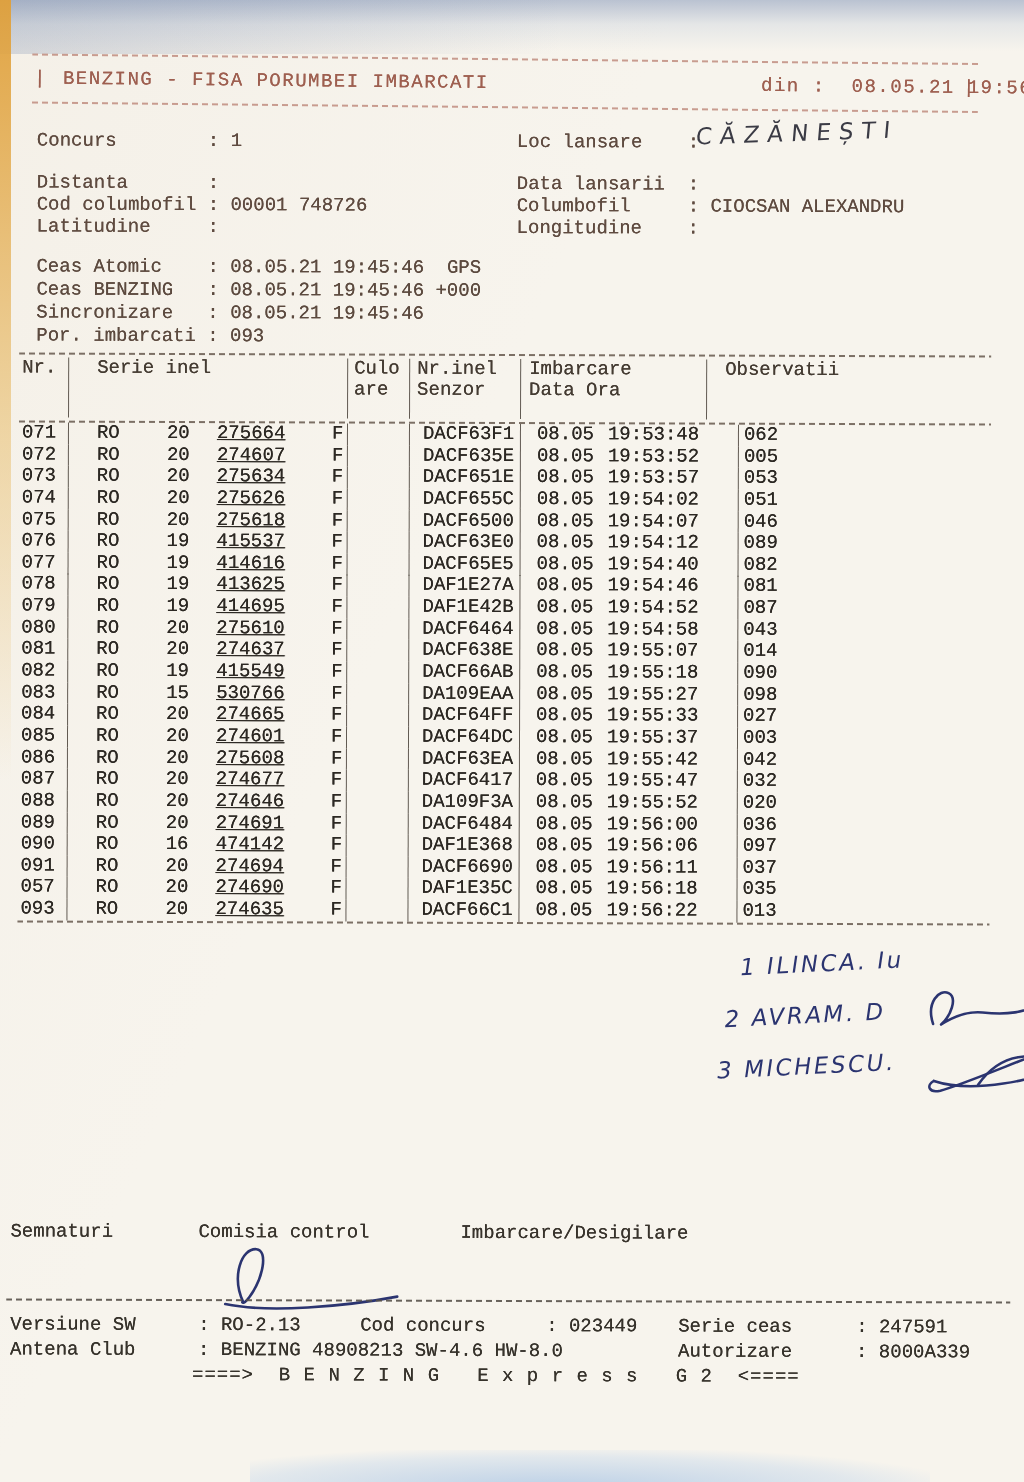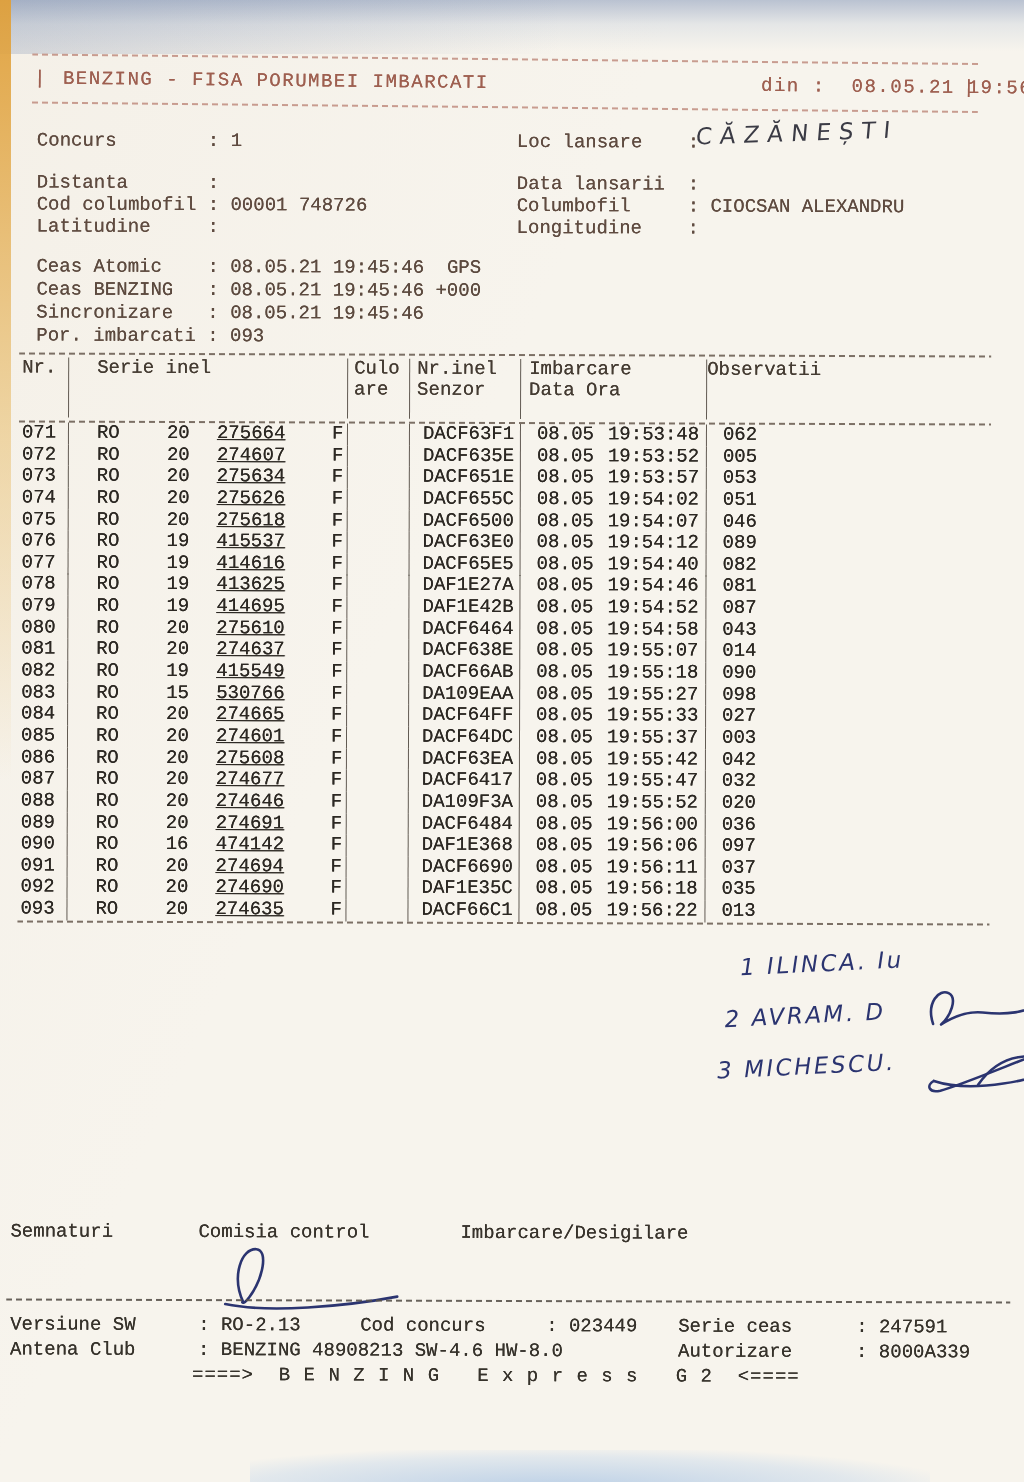--- a/index.html
+++ b/index.html
@@ -57,27 +57,27 @@
   .cb{border-left:1.6px solid rgba(72,64,55,.85);}
   .t-row{height:21.65px;line-height:21.65px;white-space:pre;}
   .cell-nr{padding-left:3px;}
   .cell-serie{display:flex;}
   .f-tara{margin-left:28px;width:70px;flex:none;}
   .f-an{width:50px;flex:none;}
   .f-inel{width:115px;flex:none;text-decoration:underline;}
   .cell-senzor{padding-left:13px;}
   .cell-imb{display:flex;padding-left:16px;}
   .f-data{width:71px;flex:none;}
-  .cell-obs{padding-left:16px;}
+  .cell-obs{padding-left:5px;margin-left:32px;}
   .h-nr{padding-left:3px;}
   .h-serie{padding-left:28px;}
   .h-culo{padding-left:6px;}
   .h-senzor{padding-left:7px;}
   .h-imb{padding-left:8px;}
-  .h-obs{}
+  .h-obs{padding-left:18px;}
 
   
   .hand-list{position:absolute;left:716px;top:950px;color:#2b3470;font-family:"DejaVu Sans",sans-serif;
     font-style:italic;font-size:23px;letter-spacing:2.5px;transform:rotate(-3deg);text-shadow:none;}
   .hand-item{height:51px;position:relative;white-space:nowrap;}
   .hand-item.i1{padding-left:28px;}
   .hand-item.i2{padding-left:10px;}
   .hand-item svg{position:absolute;overflow:visible;}
   .ink{stroke:#2b3470;stroke-width:2.6;fill:none;stroke-linecap:round;stroke-linejoin:round;}
 
@@ -547,21 +547,21 @@
     <div class="cb"></div>
     <div class="cb cell-senzor">DACF6690</div>
     <div class="cb cell-imb">
       <span class="f-data">08.05</span>
       <span class="f-ora">19:56:11</span>
     </div>
     <div class="cb cell-obs">037</div>
   </div>
 
   <div class="tgrid t-row">
-    <div class="cell-nr">092</div>
+    <div class="cell-nr">057</div>
     <div class="cb cell-serie">
       <span class="f-tara">RO</span>
       <span class="f-an">20</span>
       <span class="f-inel">274690</span>
       <span class="f-sex">F</span>
     </div>
     <div class="cb"></div>
     <div class="cb cell-senzor">DAF1E35C</div>
     <div class="cb cell-imb">
       <span class="f-data">08.05</span>

